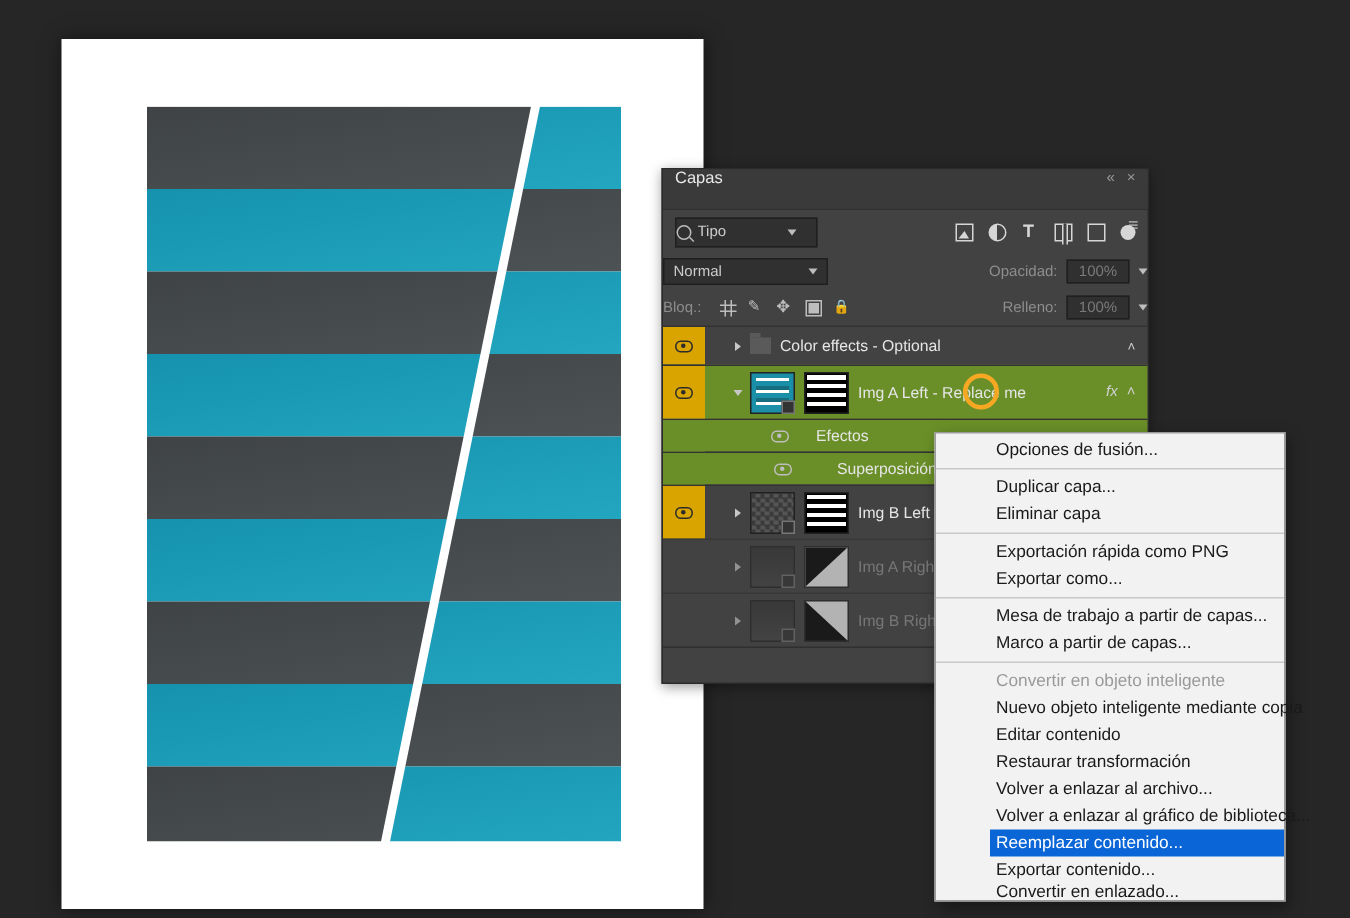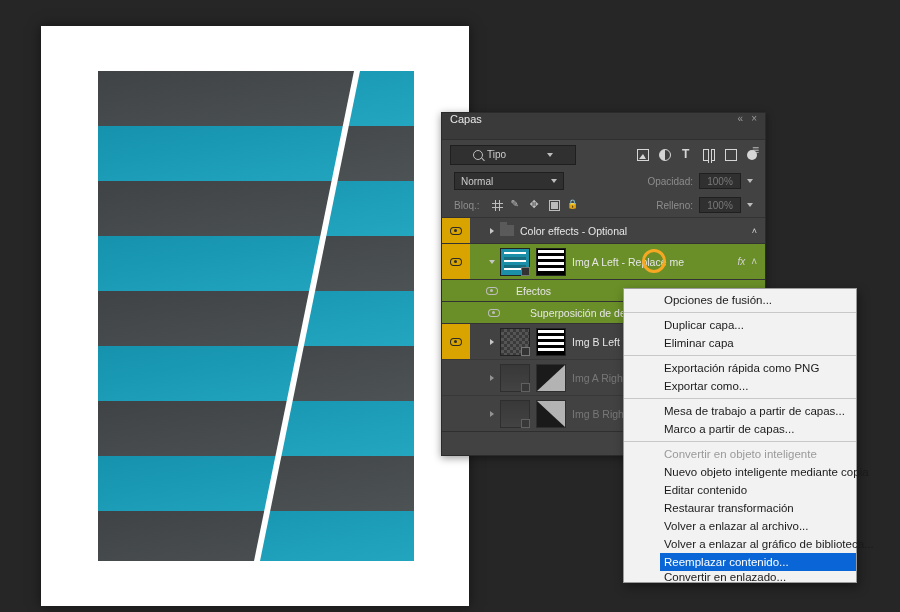--- a/index.html
+++ b/index.html
@@ -40,21 +40,21 @@
   .panel-toolbar {
     height: 30px;
     display: flex; align-items: center; gap: 6px;
     padding: 0 8px;
     border-top: 1px solid #2f2f2f;
   }
   .search-wrap {
     display: flex; align-items: center;
     background: #303030;
     border: 1px solid #1f1f1f;
-    height: 20px; padding: 0 22px; gap: 4px;
+    height: 20px; padding: 0 0; gap: 4px;
     flex: 0 0 95px;
   }
   .search-wrap input {
     background: transparent; border: none; outline: none;
     color: #ccc; font-size: 10px; width: 56px;
   }
   .mag-icon { width: 10px; height: 10px; border: 1.3px solid #bdbdbd; border-radius: 50%; position: relative; }
   .mag-icon::after { content:""; position:absolute; width:4px; height:1.3px; background:#bdbdbd; bottom:-2px; right:-3px; transform: rotate(45deg); }
   .chev-down { width:0;height:0;border-left:3px solid transparent;border-right:3px solid transparent;border-top:4px solid #bdbdbd; }
 
@@ -63,21 +63,21 @@
   .ico-image { border:1.2px solid #d6d6d6; }
   .ico-image::after { content:""; position:absolute; left:1px; bottom:1px; width:0;height:0; border-left:4px solid transparent; border-right:3px solid transparent; border-bottom:5px solid #d6d6d6;}
   .ico-contrast { border-radius:50%; border:1.2px solid #d6d6d6; background: linear-gradient(90deg,#d6d6d6 50%, transparent 50%); }
   .ico-text::after { content:"T"; font-size:12px; font-weight:bold; color:#d6d6d6; position:absolute; left:1px; top:-2px; }
   .ico-crop { border:1.2px solid #d6d6d6; }
   .ico-crop::before {content:"";position:absolute;width:2px;height:14px;left:4px;top:-1px;background:#424242;border-left:1.2px solid #d6d6d6;border-right:1.2px solid #d6d6d6;}
   .ico-rect { border:1.2px solid #d6d6d6; }
   .ico-dot { border-radius:50%; background:#d6d6d6; width:10px;height:10px; }
 
   .panel-row2, .panel-row3 {
-    height: 24px; display:flex; align-items:center; padding:0 12px; gap:8px;
+    height: 24px; display:flex; align-items:center; padding:0 0; gap:8px;
     font-size:10px; color:#8d8d8d;
   }
   .panel-row2 .select {
     flex:0 0 110px; height:18px; background:#303030; border:1px solid #1f1f1f;
     display:flex; align-items:center; justify-content:space-between; padding:0 6px; color:#ccc;
   }
   .panel-row2 .right, .panel-row3 .right { margin-left:auto; display:flex; align-items:center; gap:6px; }
   .valbox { width:42px; height:16px; background:#303030; border:1px solid #1f1f1f; display:flex; align-items:center; justify-content:center; font-size:10px; color:#7a7a7a; }
 
   .panel-row3 .lock-icons { display:flex; gap:8px; margin-left:4px; color:#bdbdbd;}
@@ -93,21 +93,21 @@
   .li-fill::after{content:"";position:absolute;inset:1px;background:#bdbdbd;}
   .li-lock::after { content:"🔒"; font-size:9px; position:absolute; left:0; top:-1px; color:#bdbdbd; }
 
   
   .layers { }
   .layer {
     height: 36px; display:flex; align-items:center;
     border-top:1px solid #333;
   }
   .layer.group { height: 26px; }
-  .layer.sub { height: 22px; }
+  .layer.sub { height: 22px; gap: 28px; }
   .layer.sel { background:#6a8f28; }
   .layer.dim { opacity: 0.6; }
   .vis-col { width: 28px; height:100%; display:flex; align-items:center; justify-content:center; background:#d9a400; }
   .vis-col.nohl { background: transparent; }
   .eye { width:12px; height:8px; border:1.3px solid #2b2b2b; border-radius: 60% / 100%; position:relative; }
   .eye::after { content:""; width:3px;height:3px;background:#2b2b2b;border-radius:50%; position:absolute; left:3px; top:1px;}
   .eye.grey { border-color:#bdbdbd;} .eye.grey::after{background:#bdbdbd;}
 
   .layer-body { flex:1; display:flex; align-items:center; gap:6px; padding-left:8px; height:100%; }
   .indent-1 { padding-left: 20px; }
@@ -388,14 +388,15 @@
   <div class="mi">Mesa de trabajo a partir de capas...</div>
   <div class="mi">Marco a partir de capas...</div>
   <div class="sep"></div>
   <div class="mi dim">Convertir en objeto inteligente</div>
   <div class="mi">Nuevo objeto inteligente mediante copia</div>
   <div class="mi">Editar contenido</div>
   <div class="mi">Restaurar transformación</div>
   <div class="mi">Volver a enlazar al archivo...</div>
   <div class="mi">Volver a enlazar al gráfico de biblioteca...</div>
   <div class="mi sel">Reemplazar contenido...</div>
+  <div class="mi">Exportar contenido...</div>
   <div class="mi cut" style="height:11px;">Convertir en enlazado...</div>
 </div>
 
 </body></html>

